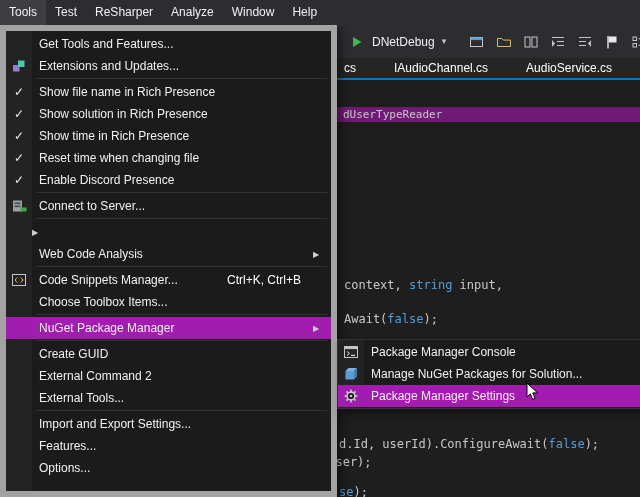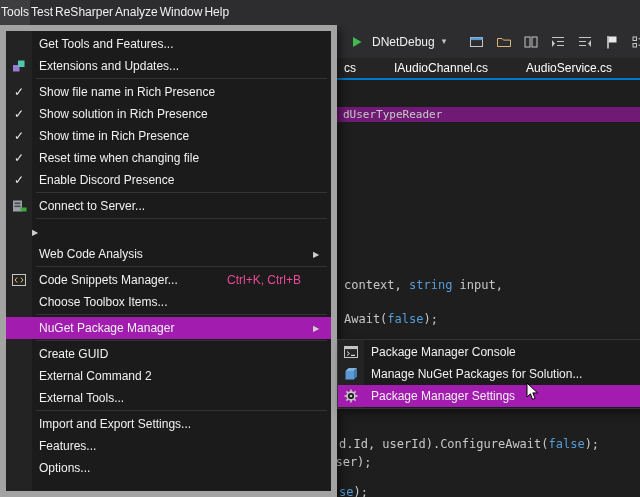--- a/index.html
+++ b/index.html
@@ -2,21 +2,21 @@
 <html><head>
 <meta charset="utf-8">
 <style>
   * { margin:0; padding:0; box-sizing:border-box; }
   html,body { background:#1e1e1e; }
   .screen { position:relative; width:640px; height:497px; overflow:hidden; background:#1e1e1e;
             font-family:"Liberation Sans",sans-serif; font-size:12px; color:#f1f1f1; cursor:default; }
 
   
   .menubar { position:absolute; top:0; left:0; width:100%; height:25px; background:#2d2d30; display:flex; z-index:30; }
-  .mb-item { padding:0 1px; line-height:25px; color:#f1f1f1; white-space:nowrap; }
+  .mb-item { padding:0 9px; line-height:25px; color:#f1f1f1; white-space:nowrap; }
   .mb-item.active { background:#3e3e40; }
 
   
   .toolbar { position:absolute; top:25px; left:0; width:100%; height:33px; background:#2d2d30;
              display:flex; align-items:center; padding-left:344px; z-index:2; }
   .run-group { display:flex; align-items:center; gap:7px; padding:2px 5px; }
   .run-label { color:#f1f1f1; }
   .caret { color:#c5c5c5; font-size:9px; line-height:9px; }
   .tb-sep { width:1px; height:16px; background:#46464a; margin:0 9px; }
   .tb-icons { display:flex; align-items:center; gap:11px; }
@@ -39,21 +39,21 @@
   
   .menu-popup { position:absolute; top:25px; left:0; width:337px; height:472px; background:#1b1b1c;
                 border:6px solid #a3a3a3; box-shadow:4px 4px 8px rgba(0,0,0,0.45); z-index:20;
                 overflow:hidden; padding-top:2px; }
   .menu-popup::before, .submenu-popup::before { content:""; position:absolute; left:0; top:0; bottom:0; width:26px; background:#232324; z-index:0; }
   .menu-row { position:relative; z-index:1; height:22px; display:flex; align-items:center; }
   .menu-row.highlighted { background:#a21caf; }
   .gutter { width:26px; flex:0 0 26px; display:flex; align-items:center; justify-content:center; }
   .check { color:#e8e8e8; font-size:12px; }
   .menu-label { flex:1; padding-left:7px; color:#f1f1f1; white-space:nowrap; overflow:hidden; }
-  .menu-shortcut { color:#ec4899; padding-right:12px; white-space:nowrap; }
+  .menu-shortcut { color:#ffffff; padding-right:12px; white-space:nowrap; }
   .sub-arrow { width:18px; flex:0 0 18px; color:#d0d0d0; font-size:8px; }
   .menu-sep { position:relative; z-index:1; height:1px; background:#333337; margin:1px 4px 2px 30px; }
 
   
   .submenu-popup { position:absolute; top:339px; left:337px; width:310px; background:#1b1b1c;
                    border:1px solid #333337; box-shadow:4px 4px 8px rgba(0,0,0,0.45); z-index:25; padding:1px 0; }
 
   .cursor { position:absolute; left:526px; top:382px; z-index:40; }
 </style>
 </head>

